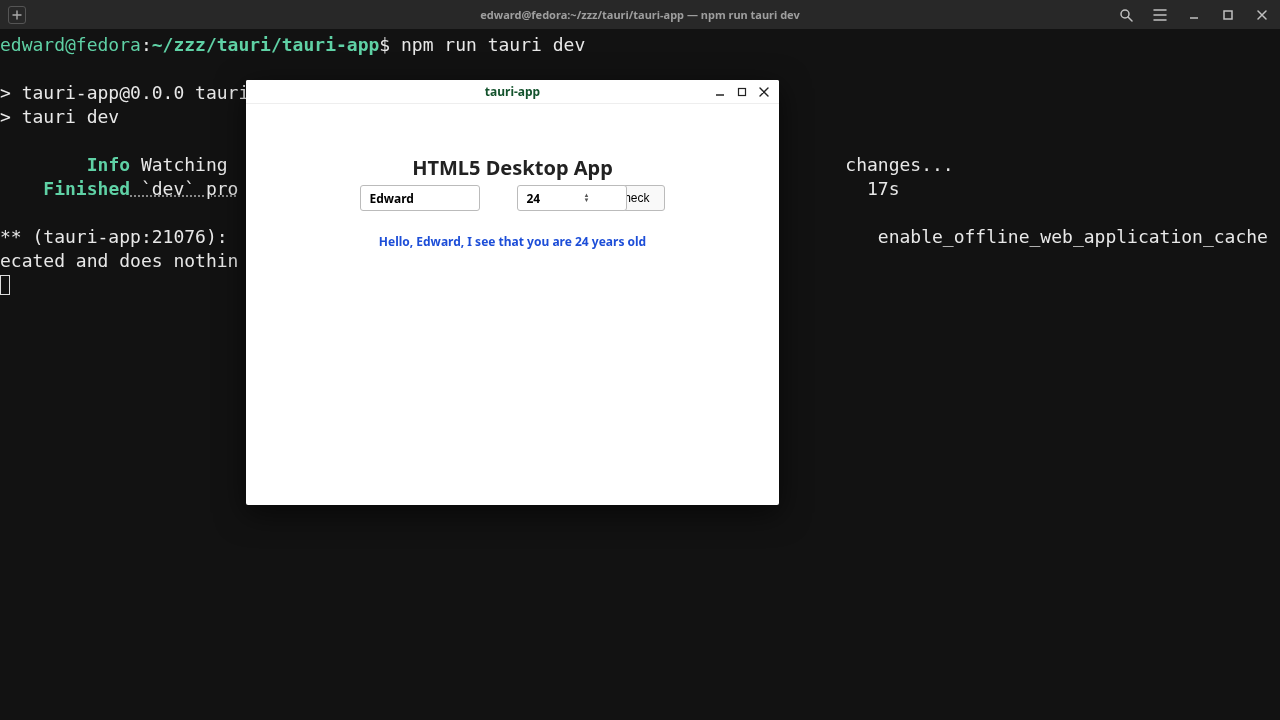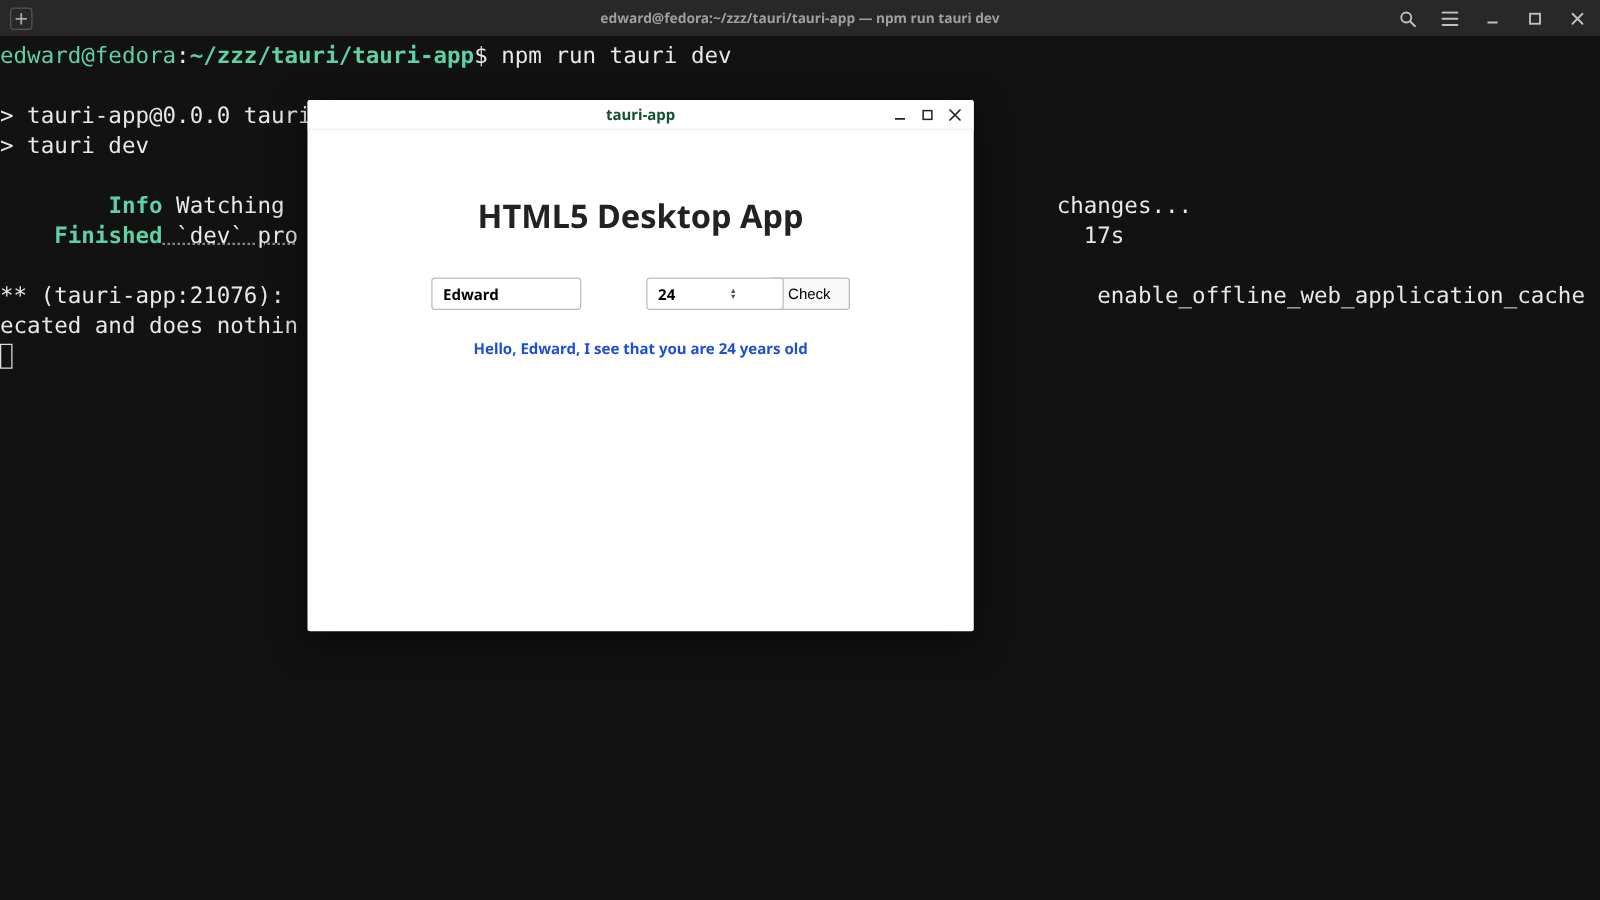--- a/index.html
+++ b/index.html
@@ -114,29 +114,29 @@
     color: #222;
     font-weight: bold;
   }
 
   .app-content {
     padding: 50px 40px 0;
     text-align: center;
     color: #222;
   }
   .app-content h1 {
-    font-size: 26px;
-    font-weight: bold;
-    margin-bottom: 32px;
+    font-size: 20px;
+    font-weight: bold;
+    margin-bottom: 4px;
     font-family: system-ui, sans-serif;
   }
   .form-row {
     display: flex;
     justify-content: center;
-    gap: 20px;
+    gap: 5px;
     margin-bottom: 22px;
   }
   .form-row input {
     height: 26px;
     border: 1px solid #bbb;
     border-radius: 3px;
     padding: 0 8px;
     font-size: 12px;
     font-weight: bold;
     font-family: inherit;

